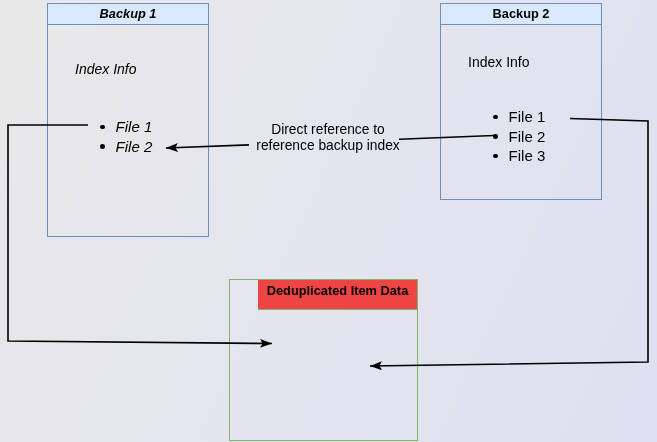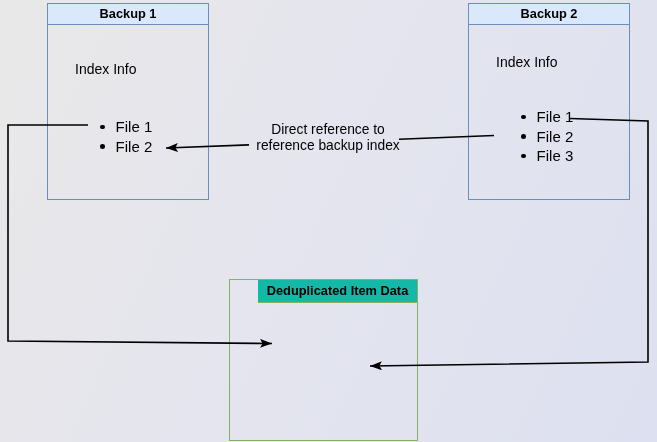--- a/index.html
+++ b/index.html
@@ -31,24 +31,24 @@
   .node-header {
     box-sizing: border-box;
     height: 21px;
     line-height: 20px;
     border-bottom: 1.5px solid;
     font-weight: bold;
     font-size: 12.8px;
     text-align: center;
   }
   .blue  .node-header { background: #dae8fc; border-color: #6c8ebf; }
-  .green .node-header { background: #14b8a6; border-color: #82b366; height: 23px; line-height: 22px; margin-left: 28px; }
+  .green .node-header { background: #ef4444; border-color: #82b366; height: 30px; line-height: 22px; margin-left: 28px; }
 
-  #backup1 { left: 47px;  top: 3px;   width: 162px; height: 197px; }
-  #backup2 { left: 468px; top: 3px;   width: 162px; height: 197px; }
+  #backup1 { left: 47px;  top: 3px;   width: 162px; height: 234px; font-style: italic; }
+  #backup2 { left: 440px; top: 3px;   width: 162px; height: 197px; }
   #dedup   { left: 229px; top: 279px; width: 189px; height: 162px; }
 
   .node-subtitle {
     position: absolute;
     left: 27px;
     font-size: 14px;
     white-space: nowrap;
   }
   #backup1 .node-subtitle { top: 57px; }
   #backup2 .node-subtitle { top: 50px; }

